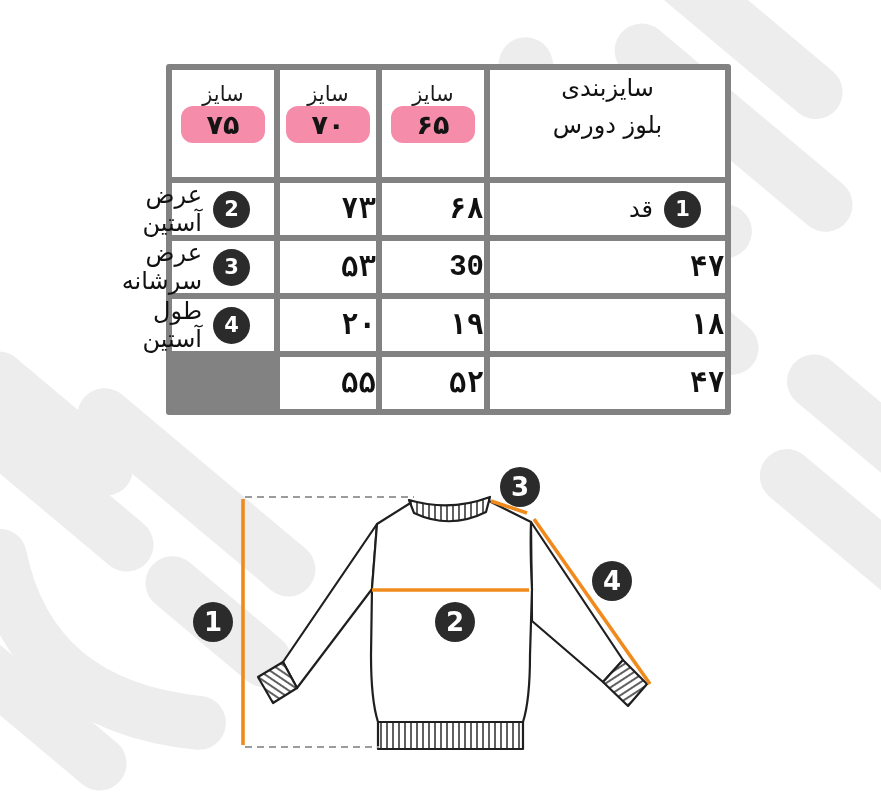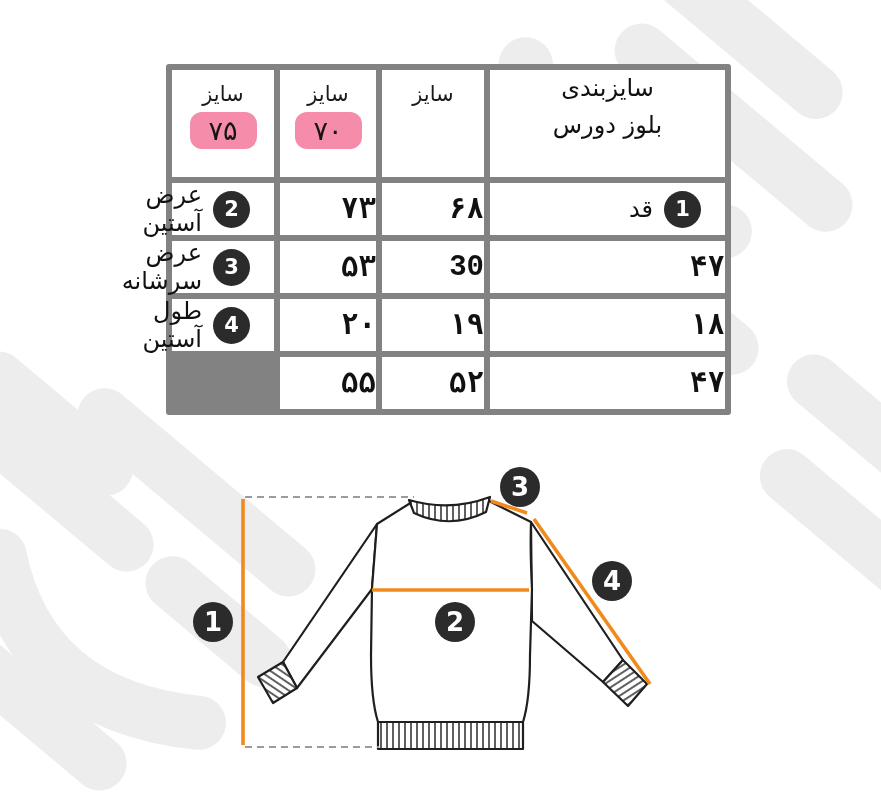--- a/index.html
+++ b/index.html
@@ -22,27 +22,27 @@
     grid-template-rows:107px 52px 52px 52px 52px;
     gap:6px;padding:6px;
     direction:rtl;
   }
   .cell{
     background:#ffffff;
     display:flex;align-items:center;
     color:#111;
   }
   .cell.header-title{flex-direction:column;line-height:37px;font-size:24px;}
-  .cell.size-head{flex-direction:column;justify-content:flex-start;padding-top:12px;gap:6px;}
+  .cell.size-head{flex-direction:column;justify-content:flex-start;padding-top:12px;}
   .size-word{font-size:21px;color:#1a1a1a;}
   .size-pill{
-    width:67px;height:37px;border-radius:12px;
+    width:84px;height:37px;border-radius:12px;
     background:#f58caa;
     display:flex;align-items:center;justify-content:center;
-    font-size:27px;font-weight:normal;color:#141414;
+    font-size:27px;font-weight:bold;color:#141414;
   }
   .cell.label-cell{
     justify-content:flex-start;padding-right:24px;gap:11px;font-size:24px;
   }
   .num-badge{
     width:37px;height:37px;border-radius:50%;
     background:#2b2b2b;color:#ffffff;
     display:flex;align-items:center;justify-content:center;
     font-size:21px;font-weight:bold;flex:0 0 auto;
   }
@@ -132,20 +132,21 @@
 </svg>
 
 <div class="size-table">
 
   <div class="cell header-title">
     <span>سایزبندی</span>
     <span>بلوز دورس</span>
   </div>
   <div class="cell size-head">
     <span class="size-word">سایز</span>
+    <span class="size-pill">۶۵</span>
   </div>
   <div class="cell size-head">
     <span class="size-word">سایز</span>
     <span class="size-pill">۷۰</span>
   </div>
   <div class="cell size-head">
     <span class="size-word">سایز</span>
     <span class="size-pill">۷۵</span>
   </div>
 

